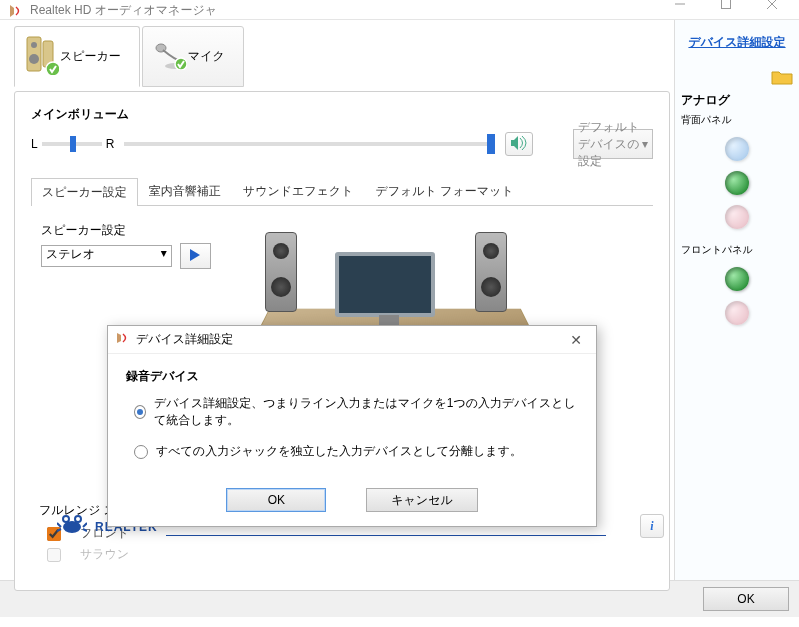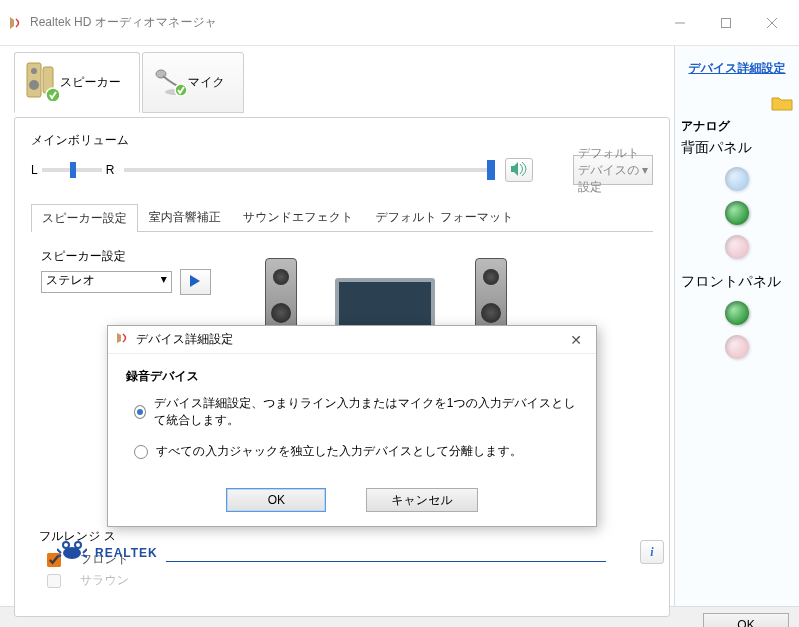--- a/index.html
+++ b/index.html
@@ -1,38 +1,38 @@
 <!DOCTYPE html>
 <html><head>
 <meta charset="utf-8">
 <style>
 * { box-sizing: border-box; margin: 0; padding: 0; font-family: "Meiryo UI", "MS UI Gothic", sans-serif; font-size: 12px; }
 body { background: #fff; width: 799px; height: 627px; overflow: hidden; }
 
 
-.titlebar { height: 46px; display: flex; align-items: center; padding: 0 4px 0 8px; border-bottom: 1px solid #e5e5e5; }
+.titlebar { height: 20px; display: flex; align-items: flex-end; padding: 0 4px 0 8px; border-bottom: 1px solid #e5e5e5; }
 .titlebar .app-icon { width: 16px; height: 16px; margin-right: 6px; }
 .titlebar .title { flex: 1; color: #7a7a7a; }
 .titlebar .winbtn { width: 46px; height: 30px; display: flex; align-items: center; justify-content: center; color: #999; }
 
 
 .content { display: flex; height: 560px; }
 .left { flex: 1; padding: 6px 4px 0 14px; position: relative; }
 .right { width: 125px; border-left: 1px solid #ddd; padding: 8px 6px; background: #fafdff; }
 
 
 .device-tabs { display: flex; gap: 2px; margin-bottom: 4px; }
 .device-tab { display: flex; align-items: center; gap: 1px; padding: 8px 18px 8px 10px; border: 1px solid #d0d0d0; border-radius: 3px 3px 0 0; background: linear-gradient(#fdfdfd,#f1f1f1); }
 .device-tab.active { background: #fff; border-bottom-color: #fff; }
 
 
 .panel { border: 1px solid #d0d0d0; border-radius: 3px; padding: 14px 16px; height: 500px; background: #fff; position: relative; }
 
 
-.vol-label { font-weight: normal; }
+.vol-label { font-weight: bold; }
 .vol-row { display: flex; align-items: center; gap: 10px; margin: 6px 0 18px 0; }
 .balance { display: flex; align-items: center; gap: 4px; font-size: 11px; }
 .balance-track { width: 60px; height: 4px; background: #ddd; position: relative; }
 .balance-thumb { position: absolute; left: 28px; top: -6px; width: 6px; height: 16px; background: #2a6fd6; }
 .main-track { flex: 1; height: 4px; background: #ddd; position: relative; }
 .main-thumb { position: absolute; right: 0; top: -8px; width: 8px; height: 20px; background: #2a6fd6; }
 .spk-btn { width: 28px; height: 24px; border: 1px solid #c0c0c0; border-radius: 3px; background: linear-gradient(#fff,#f0f0f0); display: flex; align-items: center; justify-content: center; }
 .default-btn { width: 80px; height: 30px; border: 1px solid #c0c0c0; color: #888; font-size: 10px; padding: 2px 4px; background: linear-gradient(#fafafa,#eee); text-align: left; display:flex; align-items:center;}
 .default-btn .chev { margin-left:auto; color:#888;}
 
@@ -63,21 +63,21 @@
 
 .fullrange { position:absolute; left:24px; top:410px; }
 .fullrange .grp-title { font-weight: normal; margin-bottom: 6px; }
 .chk { display:flex; align-items:center; gap:19px; margin: 4px 0 4px 8px; color:#555;}
 .chk input { width:14px; height:14px; }
 
 
 .adv-link { color: #1a5cc8; text-decoration: underline; font-weight: bold; text-align:center; display:block; margin: 6px 0 18px 0;}
 .folder-icon { float: right; margin-bottom: 4px;}
 .analog-label { clear:both; font-weight: bold; margin-bottom: 4px;}
-.panel-label { font-size:14px; margin: 2px 0 8px 0;}
+.panel-label { font-size:10px; margin: 2px 0 8px 0;}
 .jack { width: 24px; height: 24px; border-radius: 50%; margin: 10px auto; box-shadow: inset 2px 2px 4px rgba(0,0,0,.3), 1px 1px 3px rgba(0,0,0,.3); }
 .jack.inactive { opacity: 0.5; }
 .jack.blue { background: radial-gradient(circle at 35% 35%, #cfe8ff, #4a8fd6); }
 .jack.green { background: radial-gradient(circle at 35% 35%, #9fe8a8, #0a7a1a); }
 .jack.pink { background: radial-gradient(circle at 35% 35%, #ffd8de, #d67a8a); }
 
 
 .footer { position:absolute; left:14px; bottom:40px; display:flex; align-items:center; gap:8px; color:#1f4ea3; font-weight:bold; font-size:18px; letter-spacing:1px;padding-left:43px;}
 .footer .crab { color:#1f4ea3;}
 .info-btn { position:absolute; right:10px; bottom:42px; width:24px; height:24px; border:1px solid #ccc; border-radius:3px; background:linear-gradient(#fff,#eee); display:flex; align-items:center; justify-content:center; font-style:italic; color:#2a6fd6; font-family:serif; font-weight:bold;}

